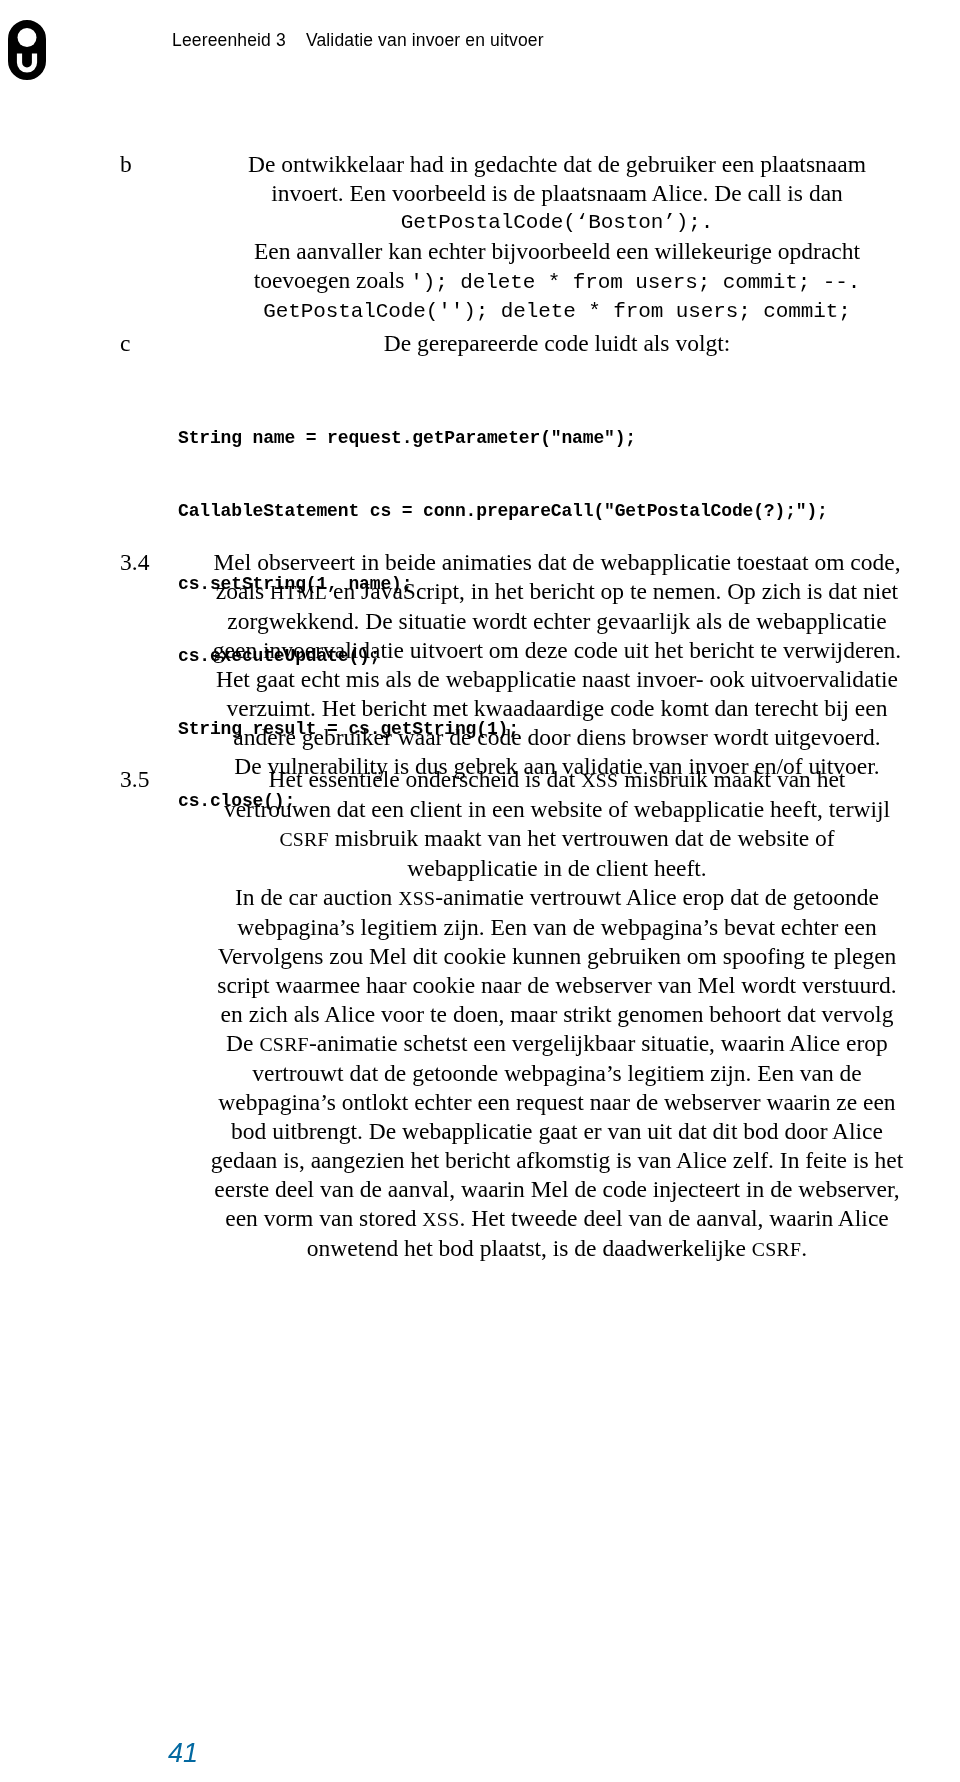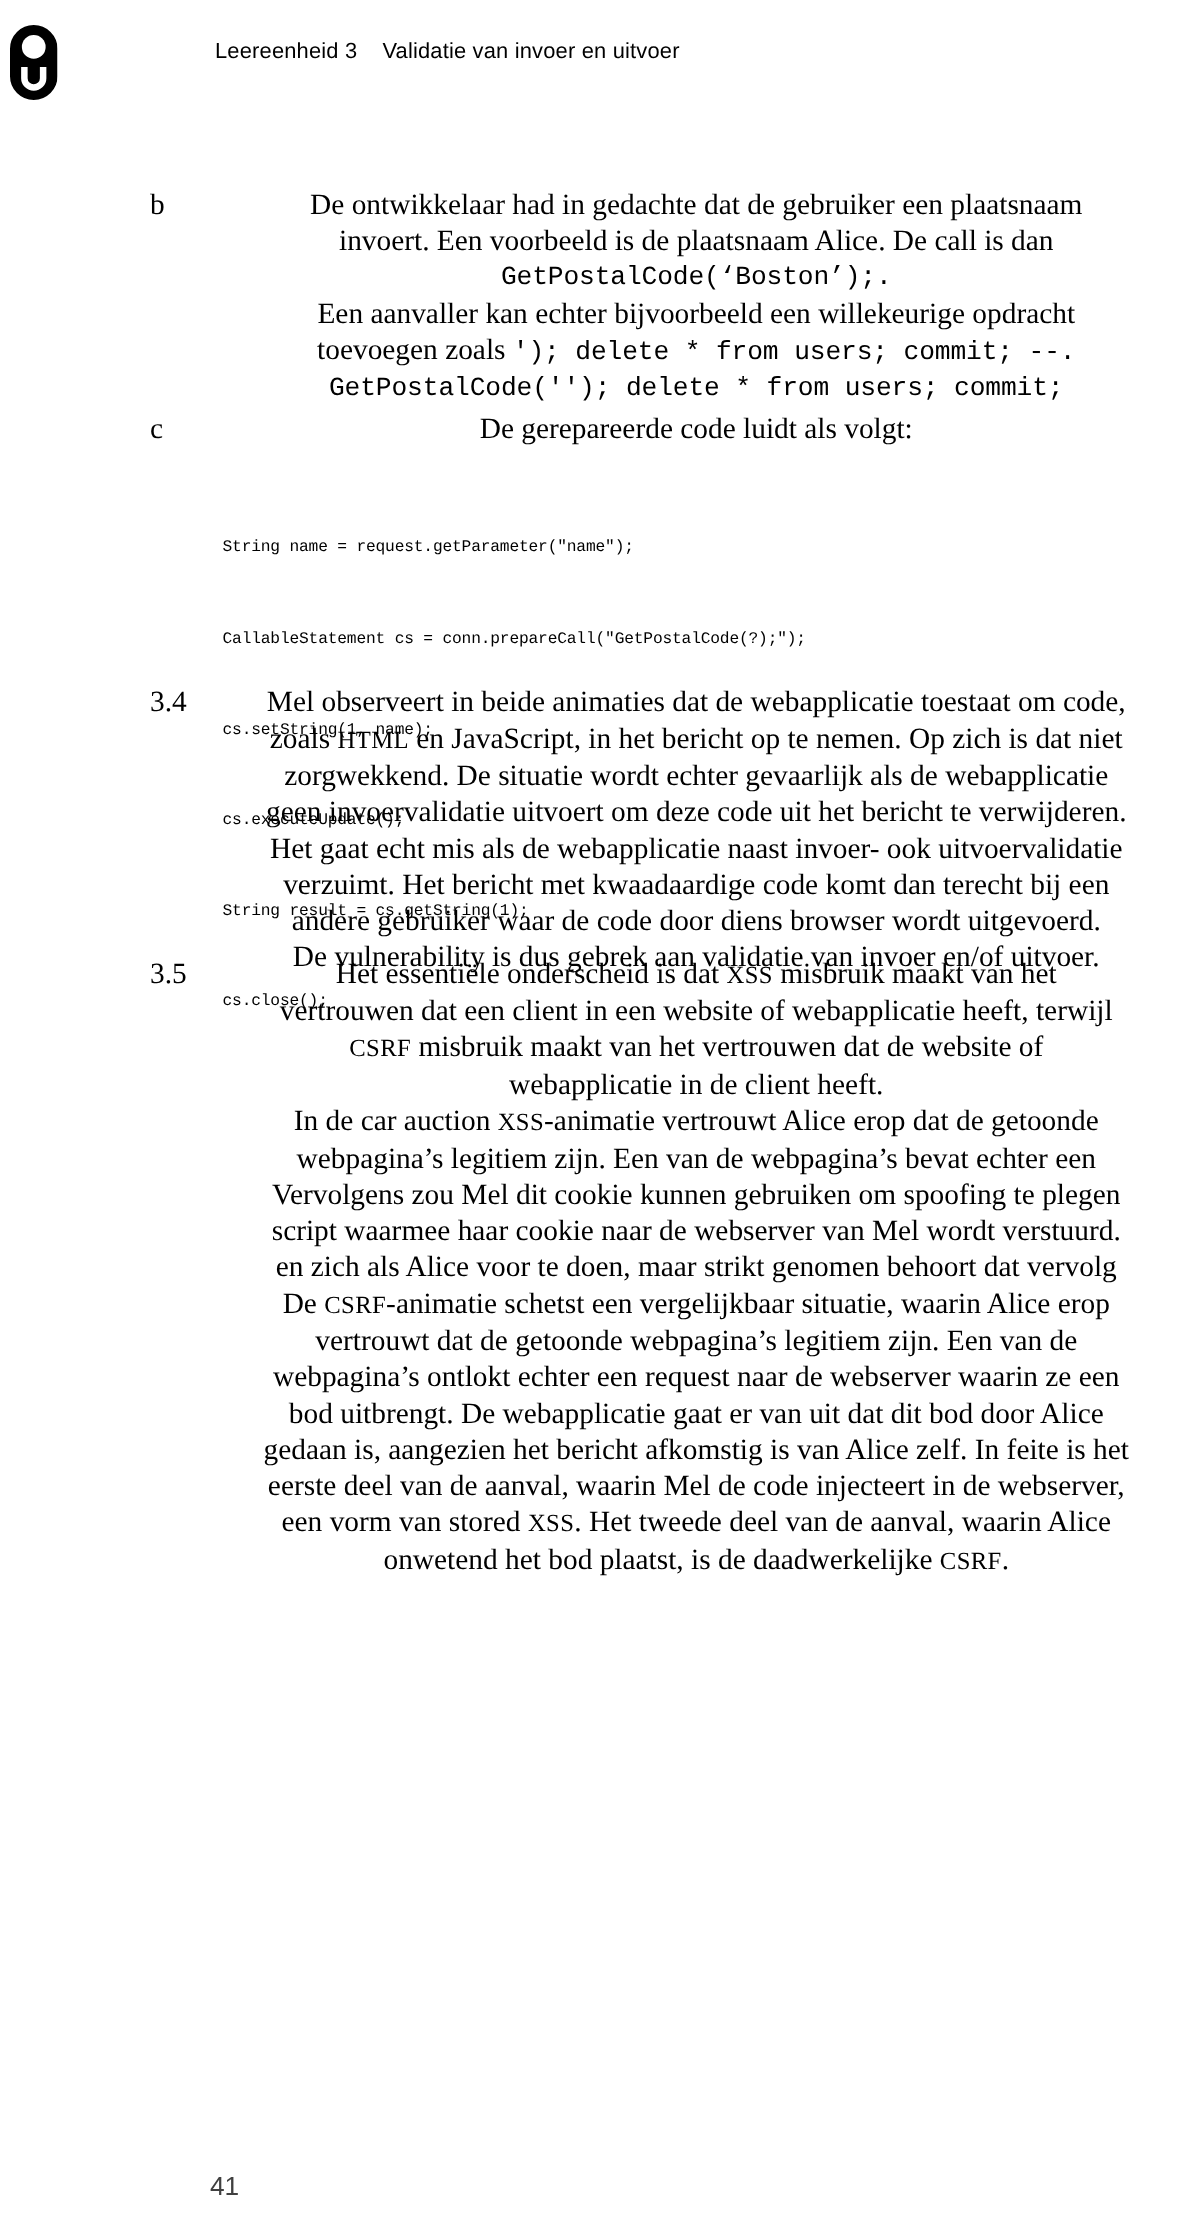--- a/index.html
+++ b/index.html
@@ -81,40 +81,42 @@
   .mono {
     font-family: "Liberation Mono", monospace;
     font-size: 21px;
     letter-spacing: -0.1px;
   }
 
   .code-block {
     position: absolute;
     left: 178px;
     font-family: "Liberation Mono", monospace;
-    font-size: 13px;
+    font-size: 18px;
     line-height: 24.2px;
     letter-spacing: -0.15px;
     white-space: pre;
+    font-weight: bold;
   }
   .code-block .code-line { display: block; white-space: pre; }
 
   .sc {
     font-size: 0.84em;
     letter-spacing: 0.3px;
   }
 
   
   #page-number {
     position: absolute;
     left: 168px;
     top: 1738px;
     font-family: "Liberation Sans", sans-serif;
-    font-size: 21px;
-    color: #404040;
+    font-size: 27px;
+    color: #0369a1;
+    font-style: italic;
   }
 </style>
 </head>
 <body>
 
 <div id="page-header">
   <span id="ou-logo">
     <svg width="38" height="60" viewBox="0 0 38 60" xmlns="http://www.w3.org/2000/svg" aria-hidden="true">
       <rect x="1.5" y="1.5" width="35" height="57" rx="17.5" ry="17.5" fill="#000000" stroke="#000000" stroke-width="3"></rect>
       <circle cx="19" cy="17.5" r="9.5" fill="#ffffff"></circle>

